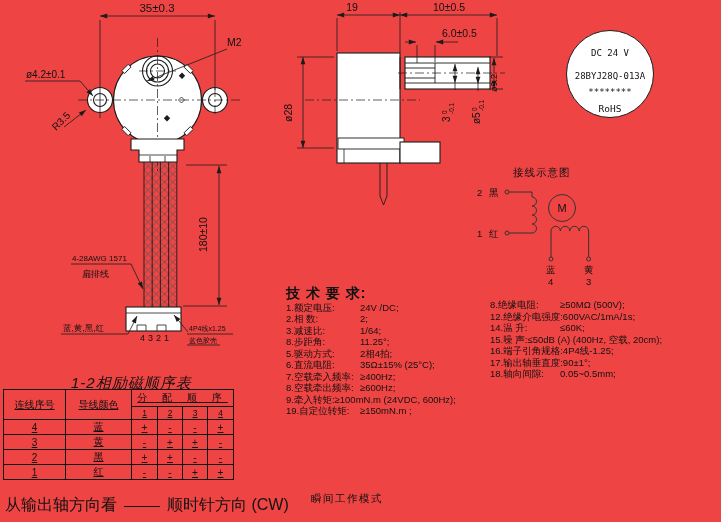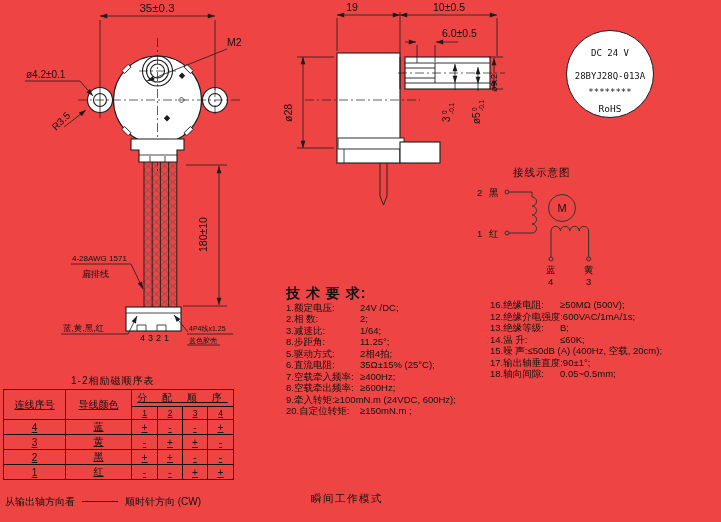--- a/index.html
+++ b/index.html
@@ -12,23 +12,23 @@
   .tech-title{font-size:14px;letter-spacing:1px;font-weight:bold;margin-bottom:2px;}
   .t-label{display:inline-block;min-width:74px;}
   .tech.right .t-label{min-width:70px;}
   .t-row.inline .t-label{min-width:0;}
   
   table.seq{border-collapse:collapse;table-layout:fixed;font-size:10px;text-decoration:underline;}
   table.seq td,table.seq th{border:1px solid #111;text-align:center;padding:0;
       font-weight:normal;overflow:hidden;}
   .seq-span{letter-spacing:6px;}
   .seq-sign{font-size:10px;}
-  .tbl-title{font-size:10px;letter-spacing:1px;}
+  .tbl-title{font-size:15px;letter-spacing:1px;font-style:italic;}
   .mode-note{font-size:10.5px;letter-spacing:1.5px;}
-  .footer-cap{font-size:10px;white-space:nowrap;}
+  .footer-cap{font-size:16px;white-space:nowrap;}
   .cap-line{display:inline-block;width:36px;height:0;border-top:1px solid #111;
       vertical-align:3px;margin:0 7px;}
 </style>
 </head>
 <body>
 
 <div id="stage">
 
 <svg width="721" height="522" viewBox="0 0 721 522">
   <defs>
@@ -259,29 +259,29 @@
     <div class="tech-title">技 术 要 求:</div>
     <div class="t-row"><span class="t-label">1.额定电压:</span><span>24V /DC;</span></div>
     <div class="t-row"><span class="t-label">2.相  数:</span><span>2;</span></div>
     <div class="t-row"><span class="t-label">3.减速比:</span><span>1/64;</span></div>
     <div class="t-row"><span class="t-label">8.步距角:</span><span>11.25°;</span></div>
     <div class="t-row"><span class="t-label">5.驱动方式:</span><span>2相4拍;</span></div>
     <div class="t-row"><span class="t-label">6.直流电阻:</span><span>35Ω±15% (25°C);</span></div>
     <div class="t-row"><span class="t-label">7.空载牵入频率:</span><span>≥400Hz;</span></div>
     <div class="t-row"><span class="t-label">8.空载牵出频率:</span><span>≥600Hz;</span></div>
     <div class="t-row inline"><span class="t-label">9.牵入转矩:</span><span>≥100mN.m (24VDC, 600Hz);</span></div>
-    <div class="t-row"><span class="t-label">20.自定位转矩:</span><span>≥150mN.m ;</span></div>
+    <div class="t-row"><span class="t-label">19.自定位转矩:</span><span>≥150mN.m ;</span></div>
   </div>
 
   <div class="abs tech right" style="left:490px;top:299px;">
-    <div class="t-row"><span class="t-label">16.绝缘电阻:</span><span>≥50MΩ (500V);</span></div>
+    <div class="t-row"><span class="t-label">8.绝缘电阻:</span><span>≥50MΩ (500V);</span></div>
     <div class="t-row"><span class="t-label">12.绝缘介电强度:</span><span>600VAC/1mA/1s;</span></div>
-    <div class="t-row"><span class="t-label">13.绝缘等级:</span><span>B;</span></div>
     <div class="t-row"><span class="t-label">14.温  升:</span><span>≤60K;</span></div>
     <div class="t-row inline"><span class="t-label">15.噪 声:</span><span>≤50dB (A) (400Hz, 空载, 20cm);</span></div>
+    <div class="t-row"><span class="t-label">16.端子引角规格:</span><span>4P4线-1.25;</span></div>
     <div class="t-row"><span class="t-label">17.输出轴垂直度:</span><span>90±1°;</span></div>
     <div class="t-row"><span class="t-label">18.轴向间隙:</span><span>0.05~0.5mm;</span></div>
   </div>
 
   <div class="abs mode-note" style="left:311px;top:492px;">瞬间工作模式</div>
 
   <div class="abs tbl-title" style="left:71px;top:374px;">1-2相励磁顺序表</div>
   <table class="seq abs" style="left:3px;top:389px;">
     <colgroup>
         <col style="width:62px">

